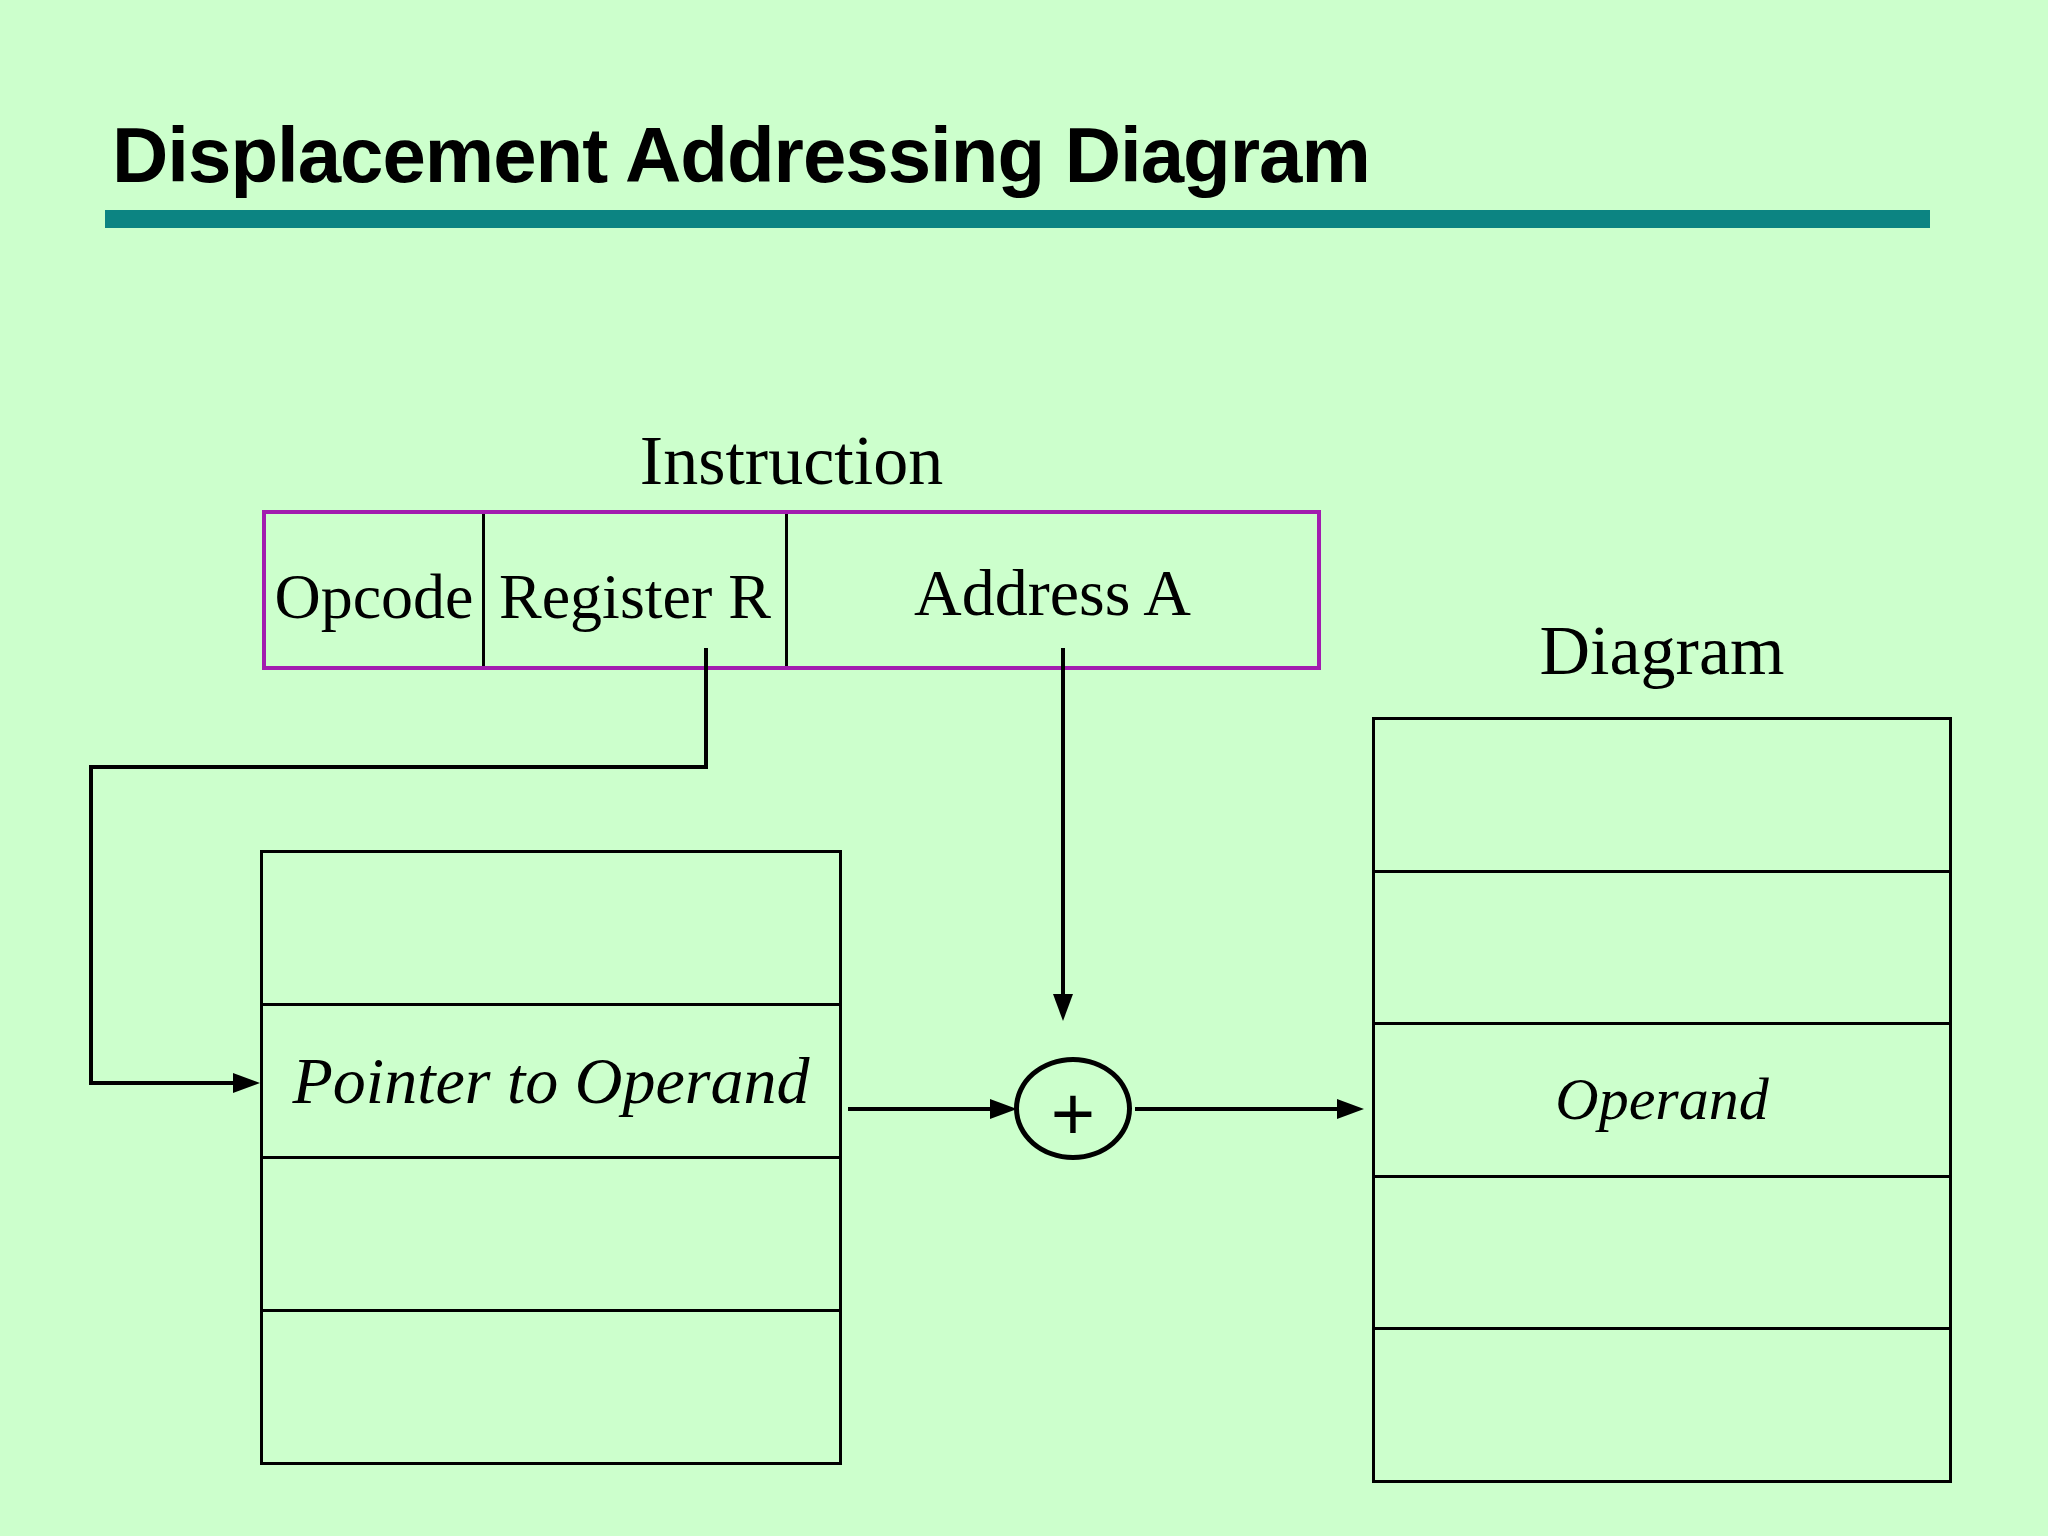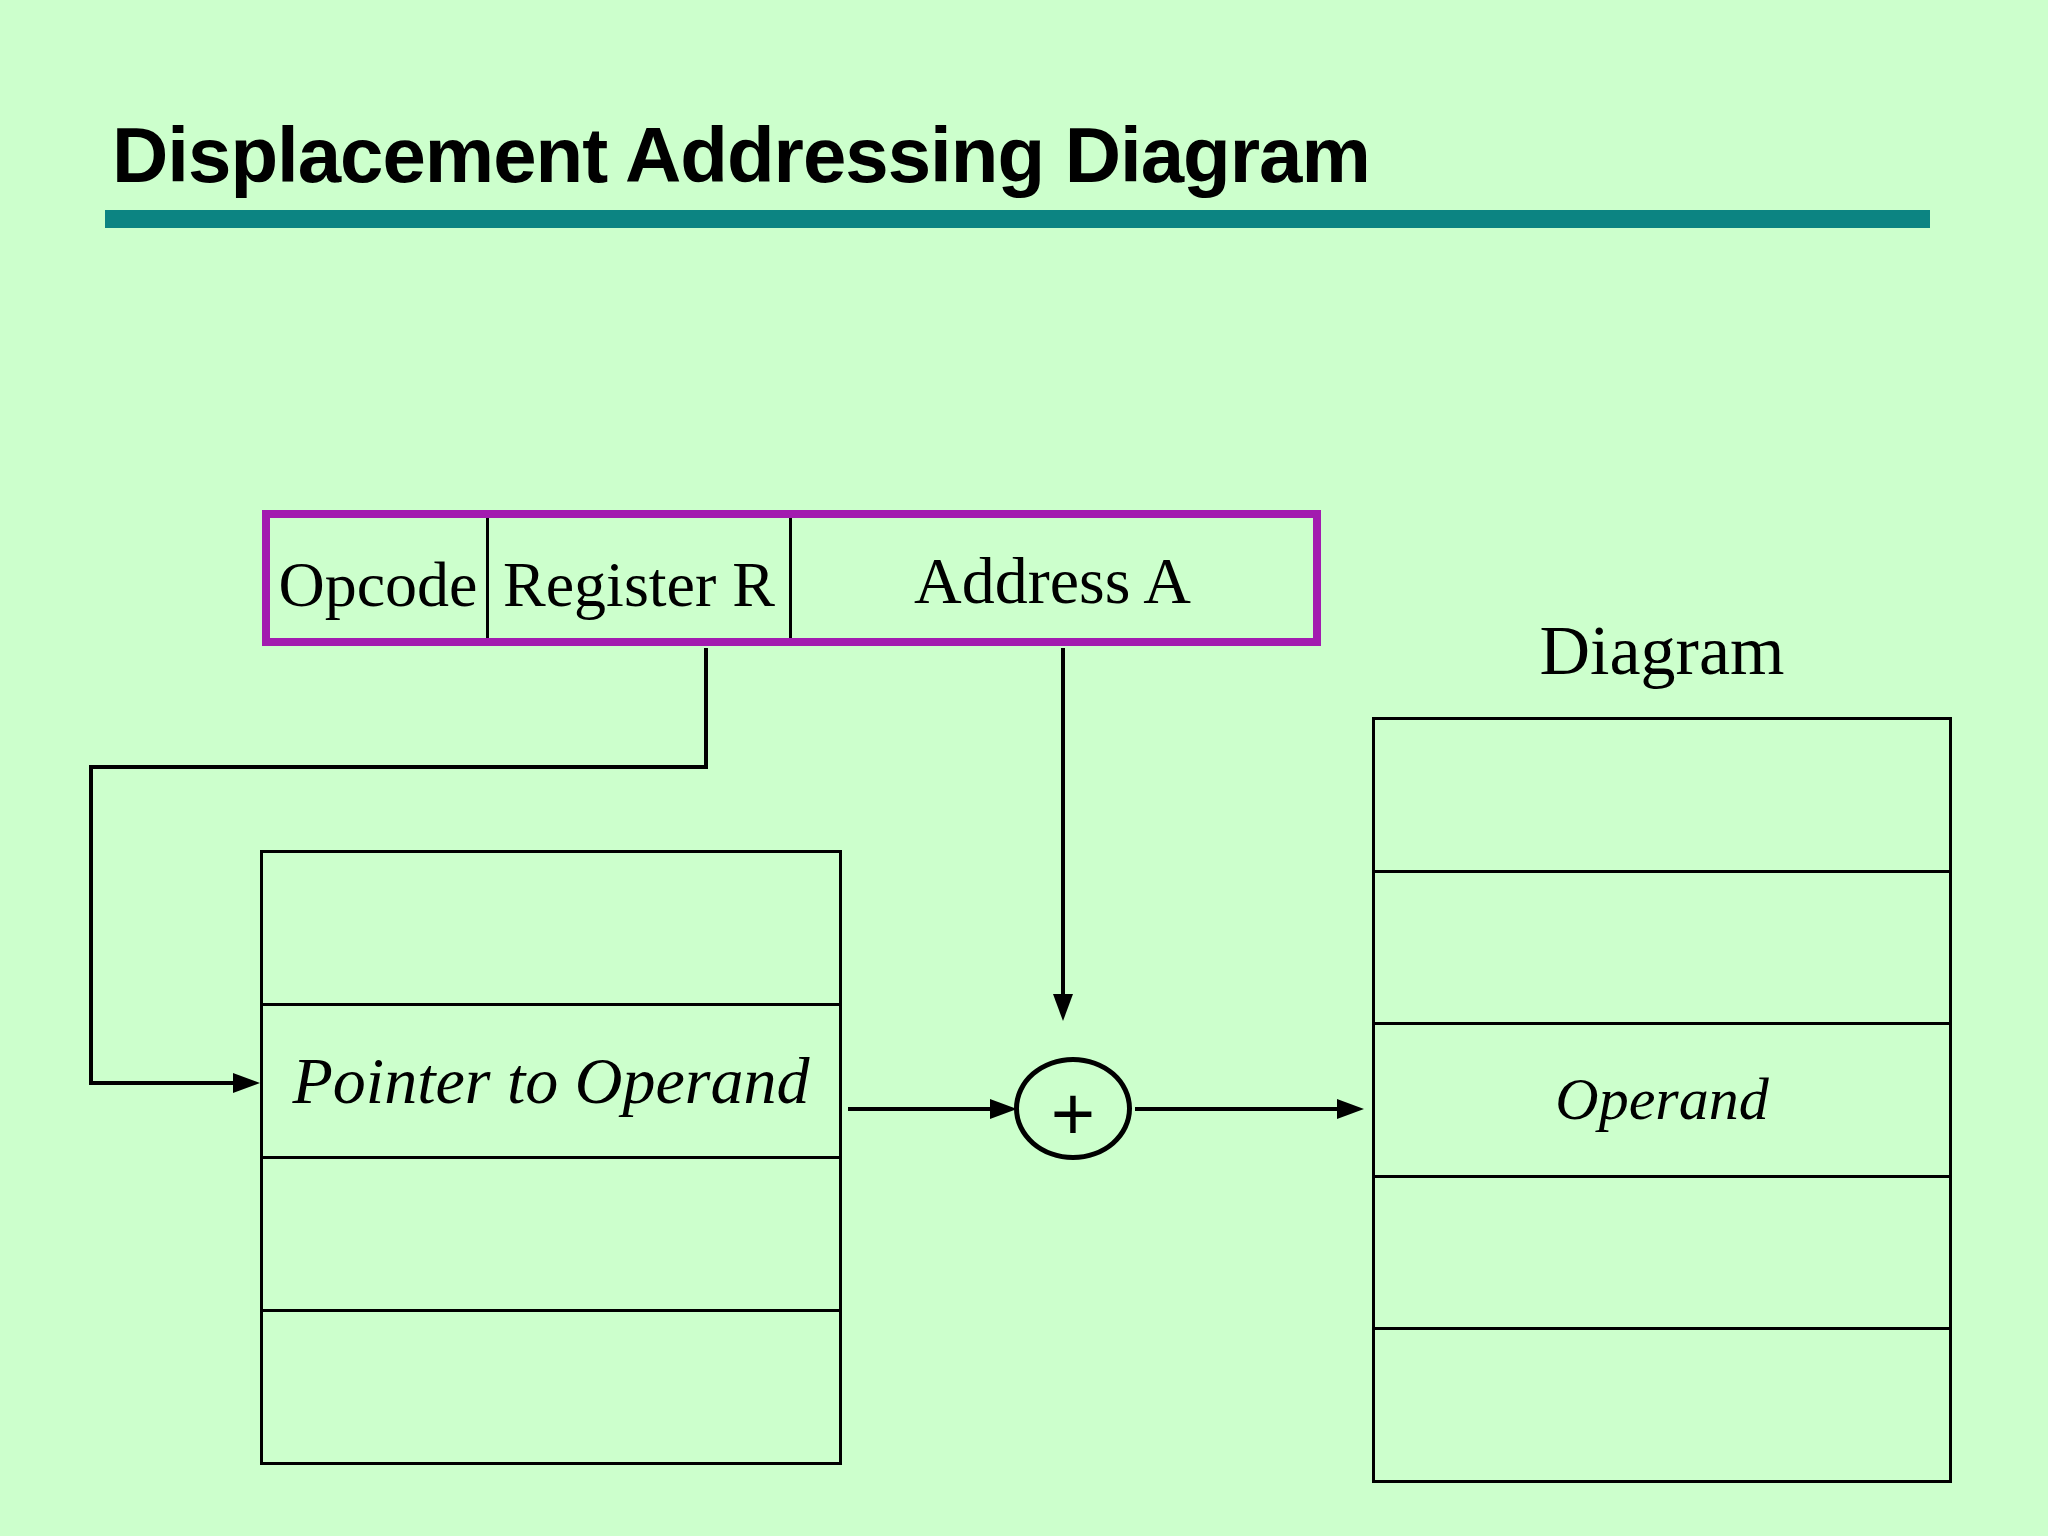--- a/index.html
+++ b/index.html
@@ -36,22 +36,22 @@
     position: absolute;
     text-align: center;
     font-size: 70px;
     line-height: 70px;
     white-space: nowrap;
   }
   
   .instruction-box {
     position: absolute;
     left: 262px; top: 510px;
-    width: 1059px; height: 136px;
-    border: 8px solid #a21caf;
+    width: 1059px; height: 160px;
+    border: 4px solid #a21caf;
     box-sizing: border-box;
     display: flex;
     background: transparent;
   }
   .instruction-cell {
     display: flex;
     align-items: center;
     justify-content: center;
     font-size: 64px;
     padding-top: 14px;
@@ -126,20 +126,21 @@
   .connectors polygon { fill: #000; stroke: none; }
 </style>
 </head>
 <body>
 
 <div id="slide" style="background: rgb(204, 255, 204); color: rgb(0, 0, 0);">
 
   <div class="slide-title">Displacement Addressing Diagram</div>
   <div class="title-underline" style="background: rgb(12, 132, 130);"></div>
 
+  <div class="diagram-label" style="left:262px; width:1059px; top:426px;">Instruction</div>
 
   <div class="instruction-box">
     <div class="instruction-cell c0">Opcode</div>
     <div class="instruction-cell c1">Register R</div>
     <div class="instruction-cell c2">Address A</div>
   </div>
 
 
   <div class="registers-box">
     <div class="mem-row divided"></div>

